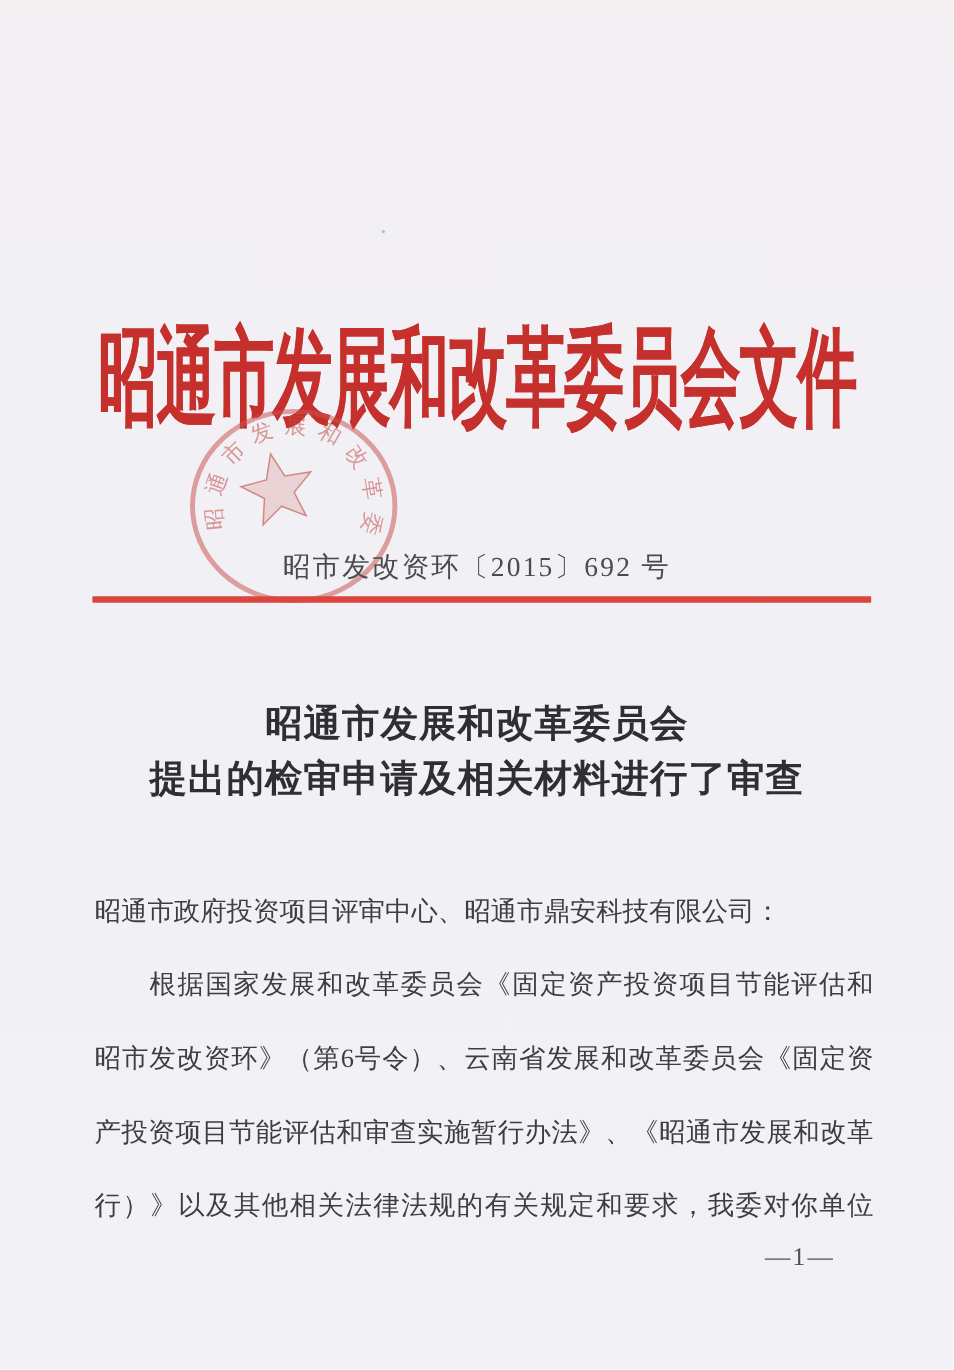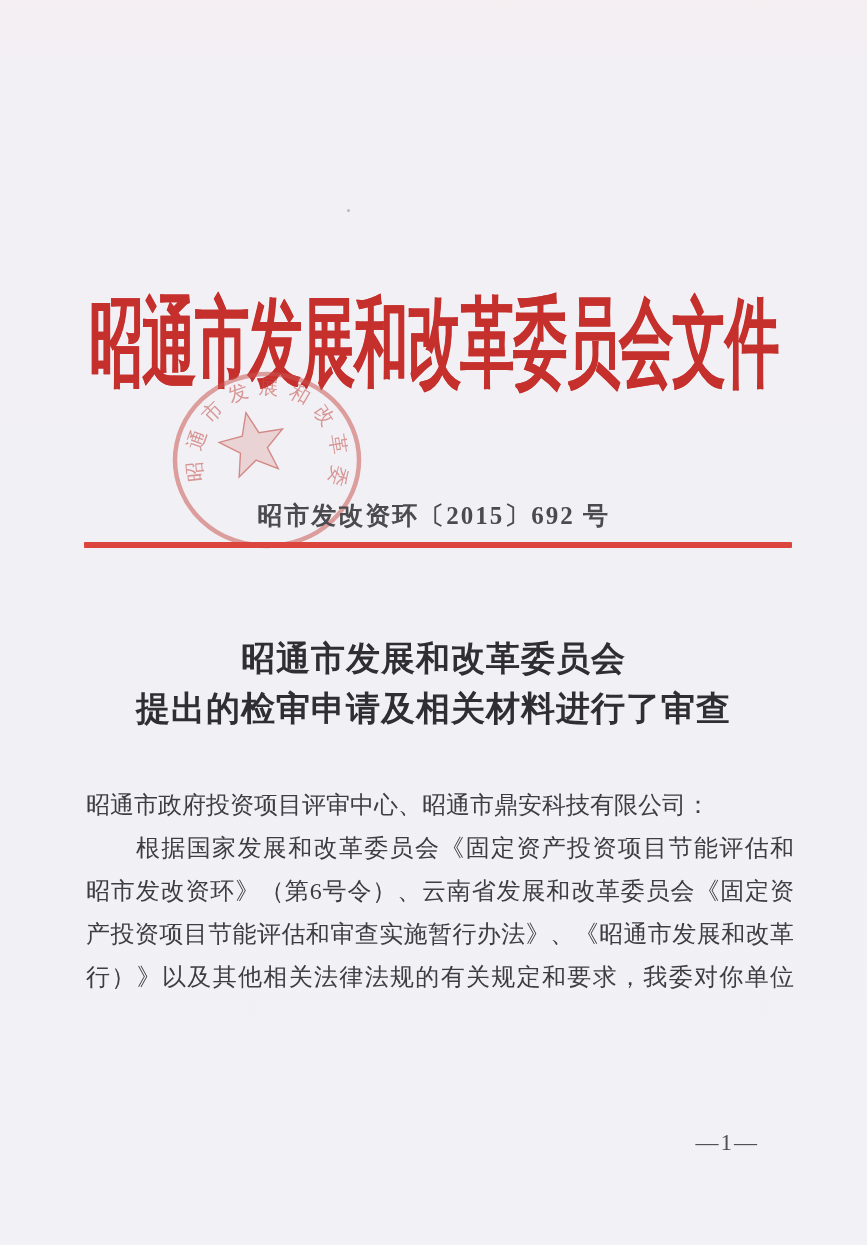--- a/index.html
+++ b/index.html
@@ -20,40 +20,40 @@
     font-size:54px;font-weight:bold;color:#c5302d;
     letter-spacing:-1px;line-height:1;white-space:nowrap;
     transform:scaleY(1.8);
     text-shadow:0.4px 0 #c5302d;
   }
   
   .seal{position:absolute;left:168px;top:364px;filter:blur(0.6px);opacity:0.92;}
   
   .doc-number{
     position:absolute;left:0;right:0;top:499px;
-    text-align:center;font-size:25px;color:#4b4a4f;letter-spacing:2px;font-weight:bold;
+    text-align:center;font-size:25px;color:#4b4a4f;letter-spacing:2px;
   }
   
   .red-rule{
     position:absolute;left:84px;top:542px;width:708px;height:6px;
     background:#dc453e;border-radius:1px;
   }
   
   .doc-title{
     position:absolute;left:0;right:0;top:634px;
     text-align:center;color:#2f2f33;font-weight:bold;
     font-size:34px;line-height:50px;letter-spacing:1px;
   }
   
   .body-text{
     position:absolute;left:86px;top:784px;width:708px;
     font-size:24px;color:#3e3e42;
   }
   .body-text .line{
-    height:43px;line-height:43px;white-space:nowrap;
+    height:43px;line-height:43px;white-space:nowrap;margin-top:24px;
   }
   .body-text .line.justify{
     white-space:normal;
     text-align:justify;
     text-align-last:justify;
   }
   .body-text .line.indent{text-indent:50px;}
   
   .page-number{
     position:absolute;top:1130px;right:108px;

